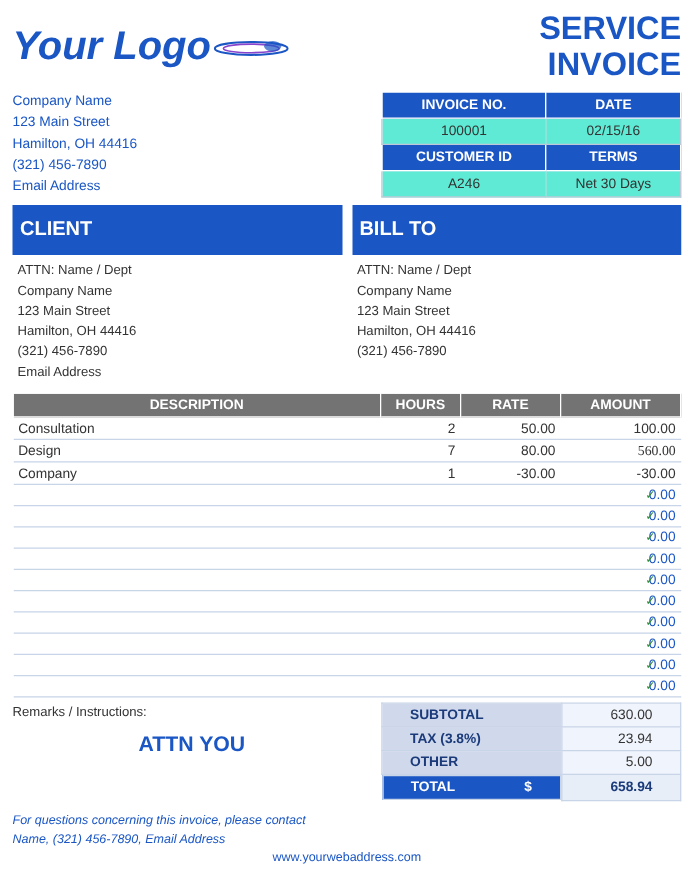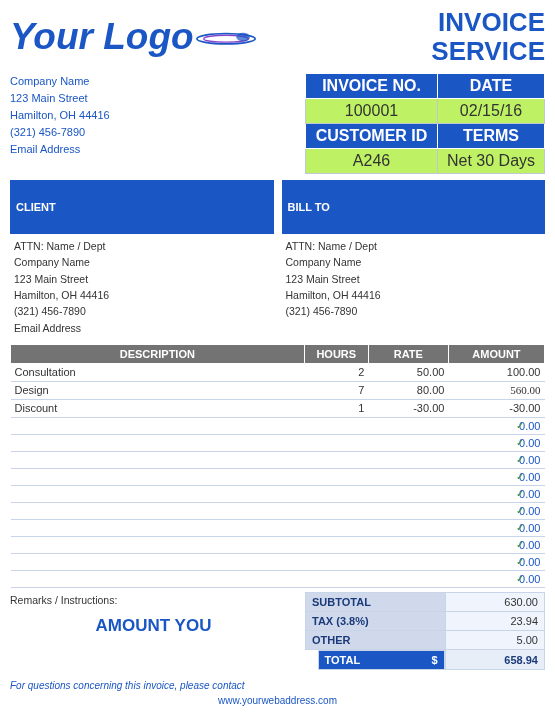--- a/index.html
+++ b/index.html
@@ -22,21 +22,21 @@
       display: flex;
       justify-content: space-between;
       align-items: center;
       margin-bottom: 8px;
     }
     .logo-area {
       display: flex;
       align-items: center;
     }
     .logo-text {
-      font-size: 37px;
+      font-size: 32px;
       font-weight: bold;
       font-style: italic;
       color: #1a56c4;
     }
     .logo-swoosh {
       width: 60px;
       height: 18px;
       margin-left: 2px;
     }
     .invoice-title {
@@ -54,53 +54,53 @@
     }
     .sender-info {
       color: #1a56c4;
       line-height: 1.55;
       font-size: 11px;
     }
     
     .meta-table {
       width: 240px;
       border-collapse: collapse;
-      font-size: 16px;
+      font-size: 11px;
     }
     .meta-table .header-cell {
       background: #1a56c4;
       color: #fff;
       font-weight: bold;
       text-align: center;
       padding: 3px 6px;
       border: 1px solid #fff;
     }
     .meta-table .value-cell {
-      background: #bef264;
+      background: #5eead4;
       text-align: center;
       padding: 3px 6px;
       border: 1px solid #c0c8d8;
       color: #333;
     }
     
     .client-bill-row {
       display: flex;
       justify-content: space-between;
       margin-bottom: 6px;
       gap: 8px;
     }
     .client-box, .billto-box {
       flex: 1;
     }
     .section-header {
       background: #1a56c4;
       color: #fff;
       font-weight: bold;
-      font-size: 11px;
-      padding: 21px 6px;
+      font-size: 16px;
+      padding: 11px 6px;
       margin-bottom: 2px;
     }
     .section-body {
       padding: 2px 4px;
       line-height: 1.55;
       font-size: 10.5px;
       color: #333;
     }
     
     .main-table {
@@ -175,21 +175,21 @@
       font-size: 17px;
       text-align: center;
       margin-top: 10px;
     }
     .totals-table {
       width: 240px;
       border-collapse: collapse;
       font-size: 11px;
     }
     .totals-table td {
-      padding: 3px 6px;
+      padding: 3px 22px;
       border: 1px solid #c8d4e8;
     }
     .totals-table .lbl {
       background: #d0d8ec;
       font-weight: bold;
       color: #1a3a7a;
       text-align: left;
     }
     .totals-table .val {
       text-align: right;
@@ -232,22 +232,22 @@
   <div class="header">
     <div class="logo-area">
       <span class="logo-text">Your Logo</span>
       <svg class="logo-swoosh" viewBox="0 0 70 20" xmlns="http://www.w3.org/2000/svg">
         <ellipse cx="35" cy="12" rx="34" ry="6" fill="none" stroke="#1a56c4" stroke-width="2"></ellipse>
         <ellipse cx="35" cy="12" rx="26" ry="4" fill="none" stroke="#8844cc" stroke-width="1.5"></ellipse>
         <ellipse cx="55" cy="10" rx="8" ry="5" fill="#1a56c4" opacity="0.7"></ellipse>
       </svg>
     </div>
     <div class="invoice-title">
+      <div>SERVICE</div>
       <div>INVOICE</div>
-      <div>SERVICE</div>
     </div>
   </div>
 
   <div class="info-row">
     <div class="sender-info">
       <div>Company Name</div>
       <div>123 Main Street</div>
       <div>Hamilton, OH  44416</div>
       <div>(321) 456-7890</div>
       <div>Email Address</div>
@@ -314,21 +314,21 @@
           <td class="num">50.00</td>
           <td class="amount-cell" style="position: relative;"><span class="amount-val" style="color: rgb(51, 51, 51);">100.00</span></td>
         </tr>
         <tr>
           <td>Design</td>
           <td class="num">7</td>
           <td class="num">80.00</td>
           <td class="amount-cell" style="position: relative; font-family: Liberation Serif, serif;"><span class="amount-val" style="color: rgb(51, 51, 51);">560.00</span></td>
         </tr>
         <tr>
-          <td>Discount</td>
+          <td>Company</td>
           <td class="num">1</td>
           <td class="num">-30.00</td>
           <td class="amount-cell" style="position: relative;"><span class="amount-val" style="color: rgb(51, 51, 51);">-30.00</span></td>
         </tr>
         <tr class="empty-row">
           <td></td>
           <td class="num"></td>
           <td class="num"></td>
           <td class="amount-cell" style="position: relative;"><span class="checkmark">✓</span><span class="amount-val" style="color: rgb(26, 86, 196);">0.00</span></td>
         </tr>
@@ -385,45 +385,46 @@
           <td class="num"></td>
           <td class="num"></td>
           <td class="amount-cell" style="position: relative;"><span class="checkmark">✓</span><span class="amount-val" style="color: rgb(26, 86, 196);">0.00</span></td>
         </tr>
       </tbody>
   </table>
 
   <div class="bottom-row">
     <div class="remarks-col">
       <div class="remarks-label">Remarks / Instructions:</div>
-      <div class="thank-you">AMOUNT YOU</div>
+      <div class="thank-you">ATTN YOU</div>
     </div>
     <table class="totals-table">
       <tbody>
           <tr>
         <td class="lbl">SUBTOTAL</td>
         <td class="val">630.00</td>
       </tr>
       <tr>
         <td class="lbl">TAX (3.8%)</td>
         <td class="val">23.94</td>
       </tr>
       <tr>
         <td class="lbl">OTHER</td>
         <td class="val">5.00</td>
       </tr>
       <tr class="total-row">
-        <td class="lbl" style="display:flex;justify-content:space-between;align-items:flex-end;margin-left:12px;">
+        <td class="lbl" style="display:flex;justify-content:space-between;align-items:flex-end;">
           <span>TOTAL</span>
           <span class="dollar-sign" style="margin-left:30px;">$</span>
         </td>
         <td class="val" style="font-weight:bold;color:#1a3a7a;">658.94</td>
       </tr>
     </tbody>
       </table>
   </div>
 
   <div class="footer-text">
     <div>For questions concerning this invoice, please contact</div>
+    <div>Name, (321) 456-7890, Email Address</div>
   </div>
   <div class="footer-web">www.yourwebaddress.com</div>
 
 </div>
 
 </body></html>

